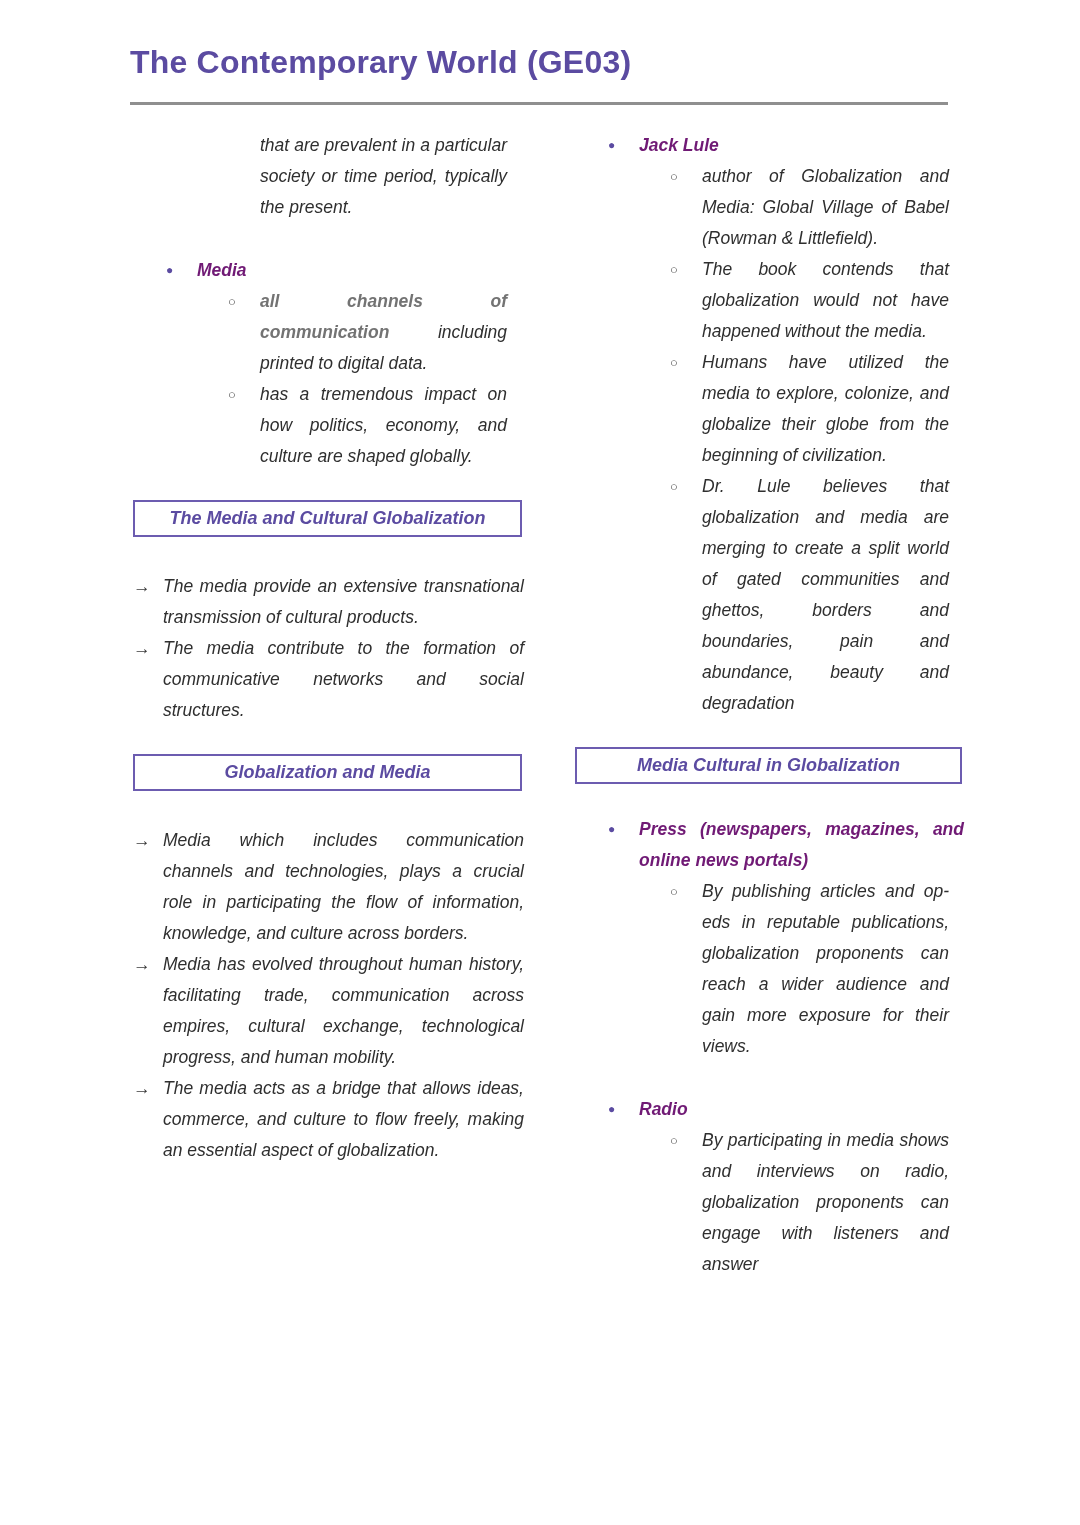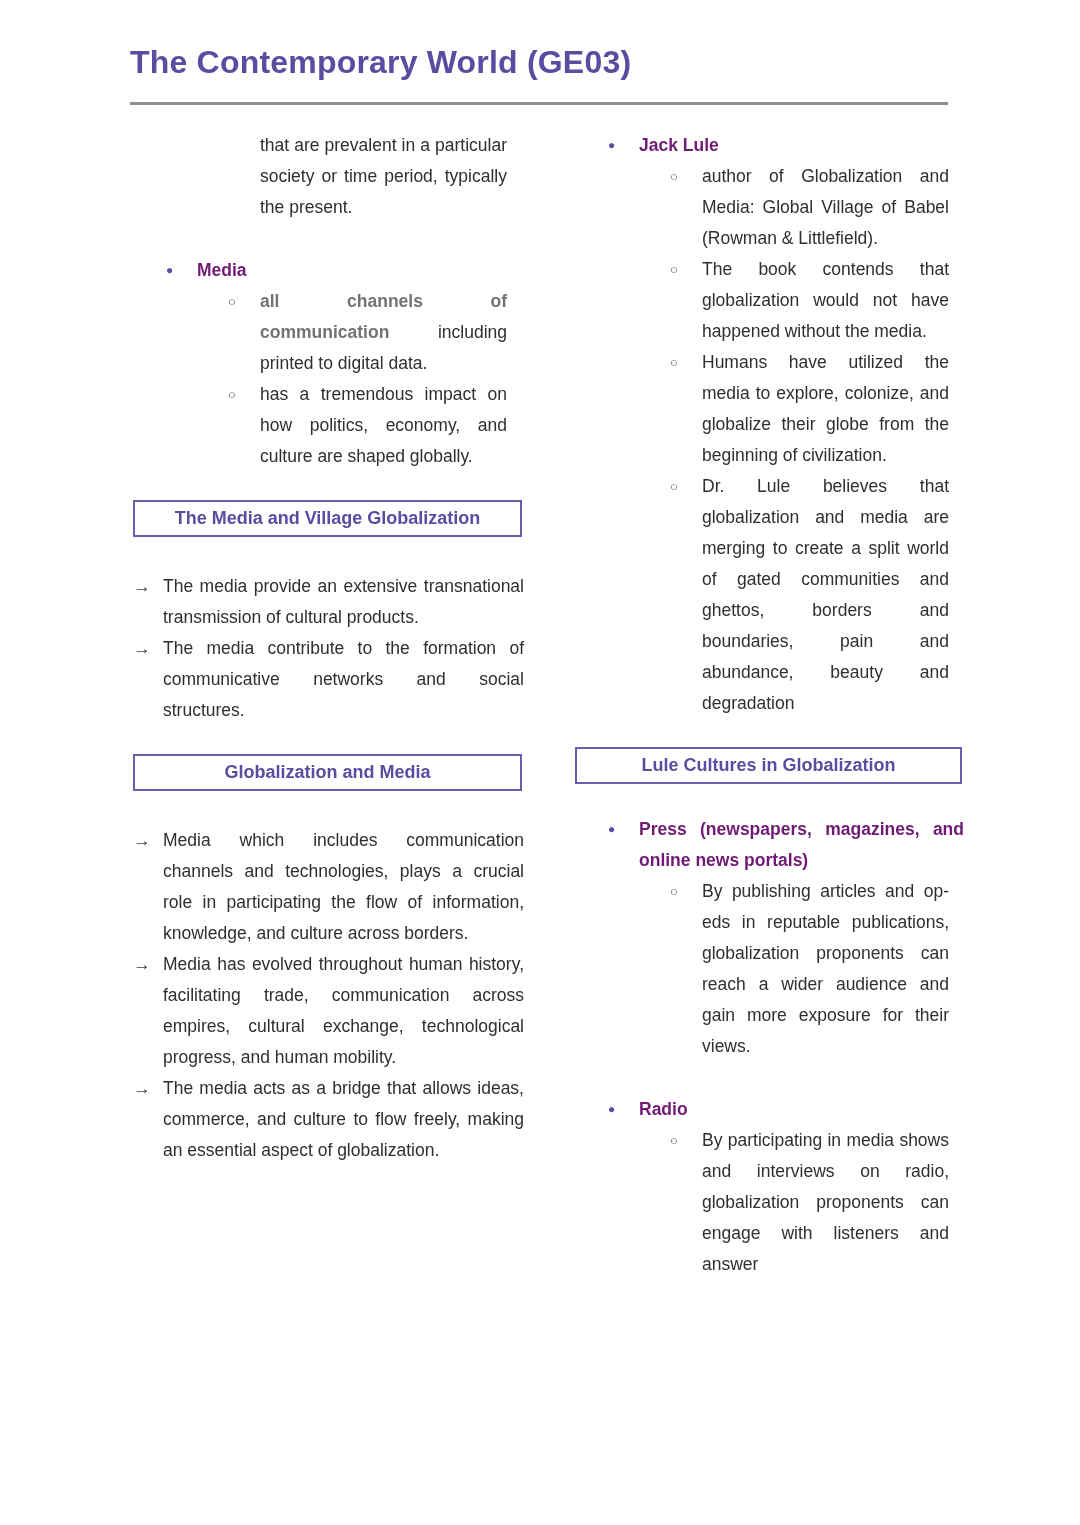--- a/index.html
+++ b/index.html
@@ -28,20 +28,21 @@
     top: 102px;
     width: 818px;
     height: 3px;
     background: #8f8f8f;
   }
   .col {
     position: absolute;
     top: 130px;
     font-size: 17.5px;
     line-height: 31px;
+    font-style: italic;
   }
   .col-left  { left: 130px; width: 394px; }
   .col-right { left: 572px; width: 392px; }
 
   .cont-para {
     margin: 0 0 0 130px;
     width: 247px;
     text-align: justify;
   }
 
@@ -97,21 +98,21 @@
     <div class="li l2">
       <span class="marker">○</span>
       <p class="txt"><strong>all channels of communication</strong><span> including printed to digital data.</span></p>
     </div>
 
     <div class="li l2">
       <span class="marker">○</span>
       <p class="txt">has a tremendous impact on how politics, economy, and culture are shaped globally.</p>
     </div>
 
-    <div class="section-box">The Media and Village Globalization</div>
+    <div class="section-box">The Media and Cultural Globalization</div>
 
     <div class="li la mt-group">
       <span class="marker">→</span>
       <p class="txt">The media provide an extensive transnational transmission of cultural products.</p>
     </div>
     <div class="li la">
       <span class="marker">→</span>
       <p class="txt">The media contribute to the formation of communicative networks and social structures.</p>
     </div>
 
@@ -149,21 +150,21 @@
     </div>
     <div class="li l2">
       <span class="marker">○</span>
       <p class="txt">Humans have utilized the media to explore, colonize, and globalize their globe from the beginning of civilization.</p>
     </div>
     <div class="li l2">
       <span class="marker">○</span>
       <p class="txt">Dr. Lule believes that globalization and media are merging to create a split world of gated communities and ghettos, borders and boundaries, pain and abundance, beauty and degradation</p>
     </div>
 
-    <div class="section-box">Lule Cultures in Globalization</div>
+    <div class="section-box">Media Cultural in Globalization</div>
 
     <div class="li l1 mt-press">
       <span class="marker">●</span>
       <span class="label">Press (newspapers, magazines, and online news portals)</span>
     </div>
     <div class="li l2">
       <span class="marker">○</span>
       <p class="txt">By publishing articles and op-eds in reputable publications, globalization proponents can reach a wider audience and gain more exposure for their views.</p>
     </div>
 

